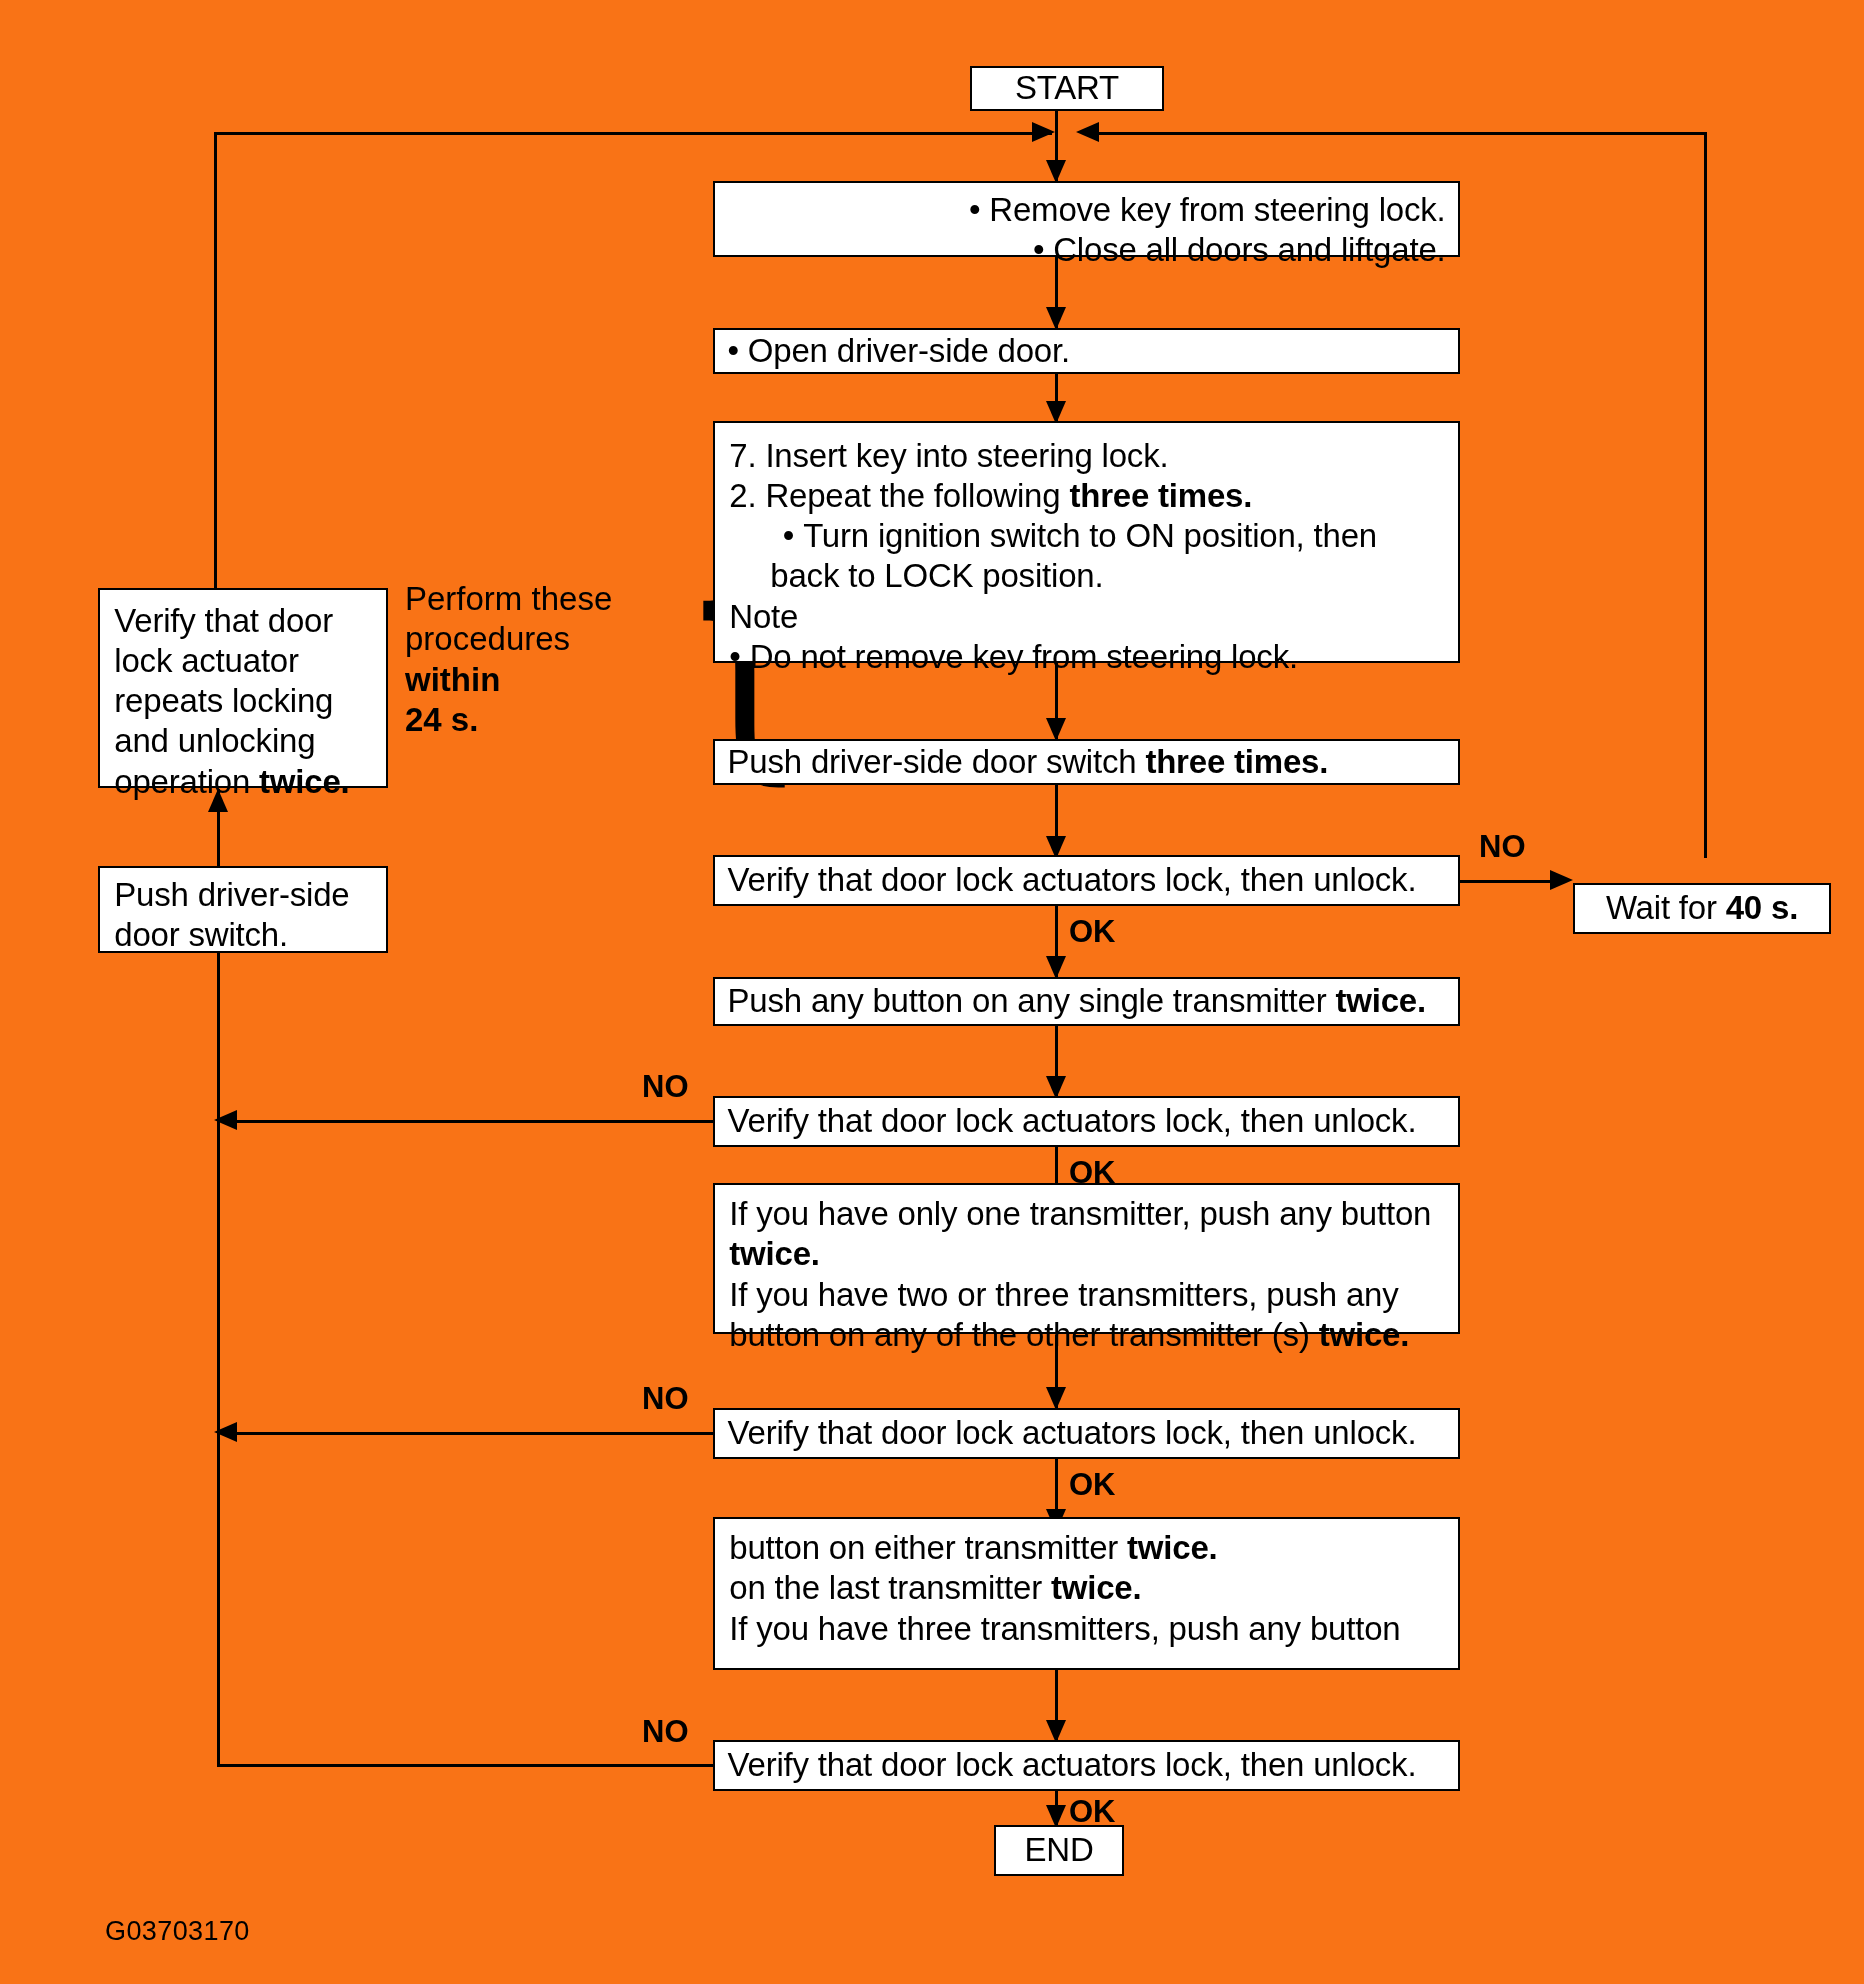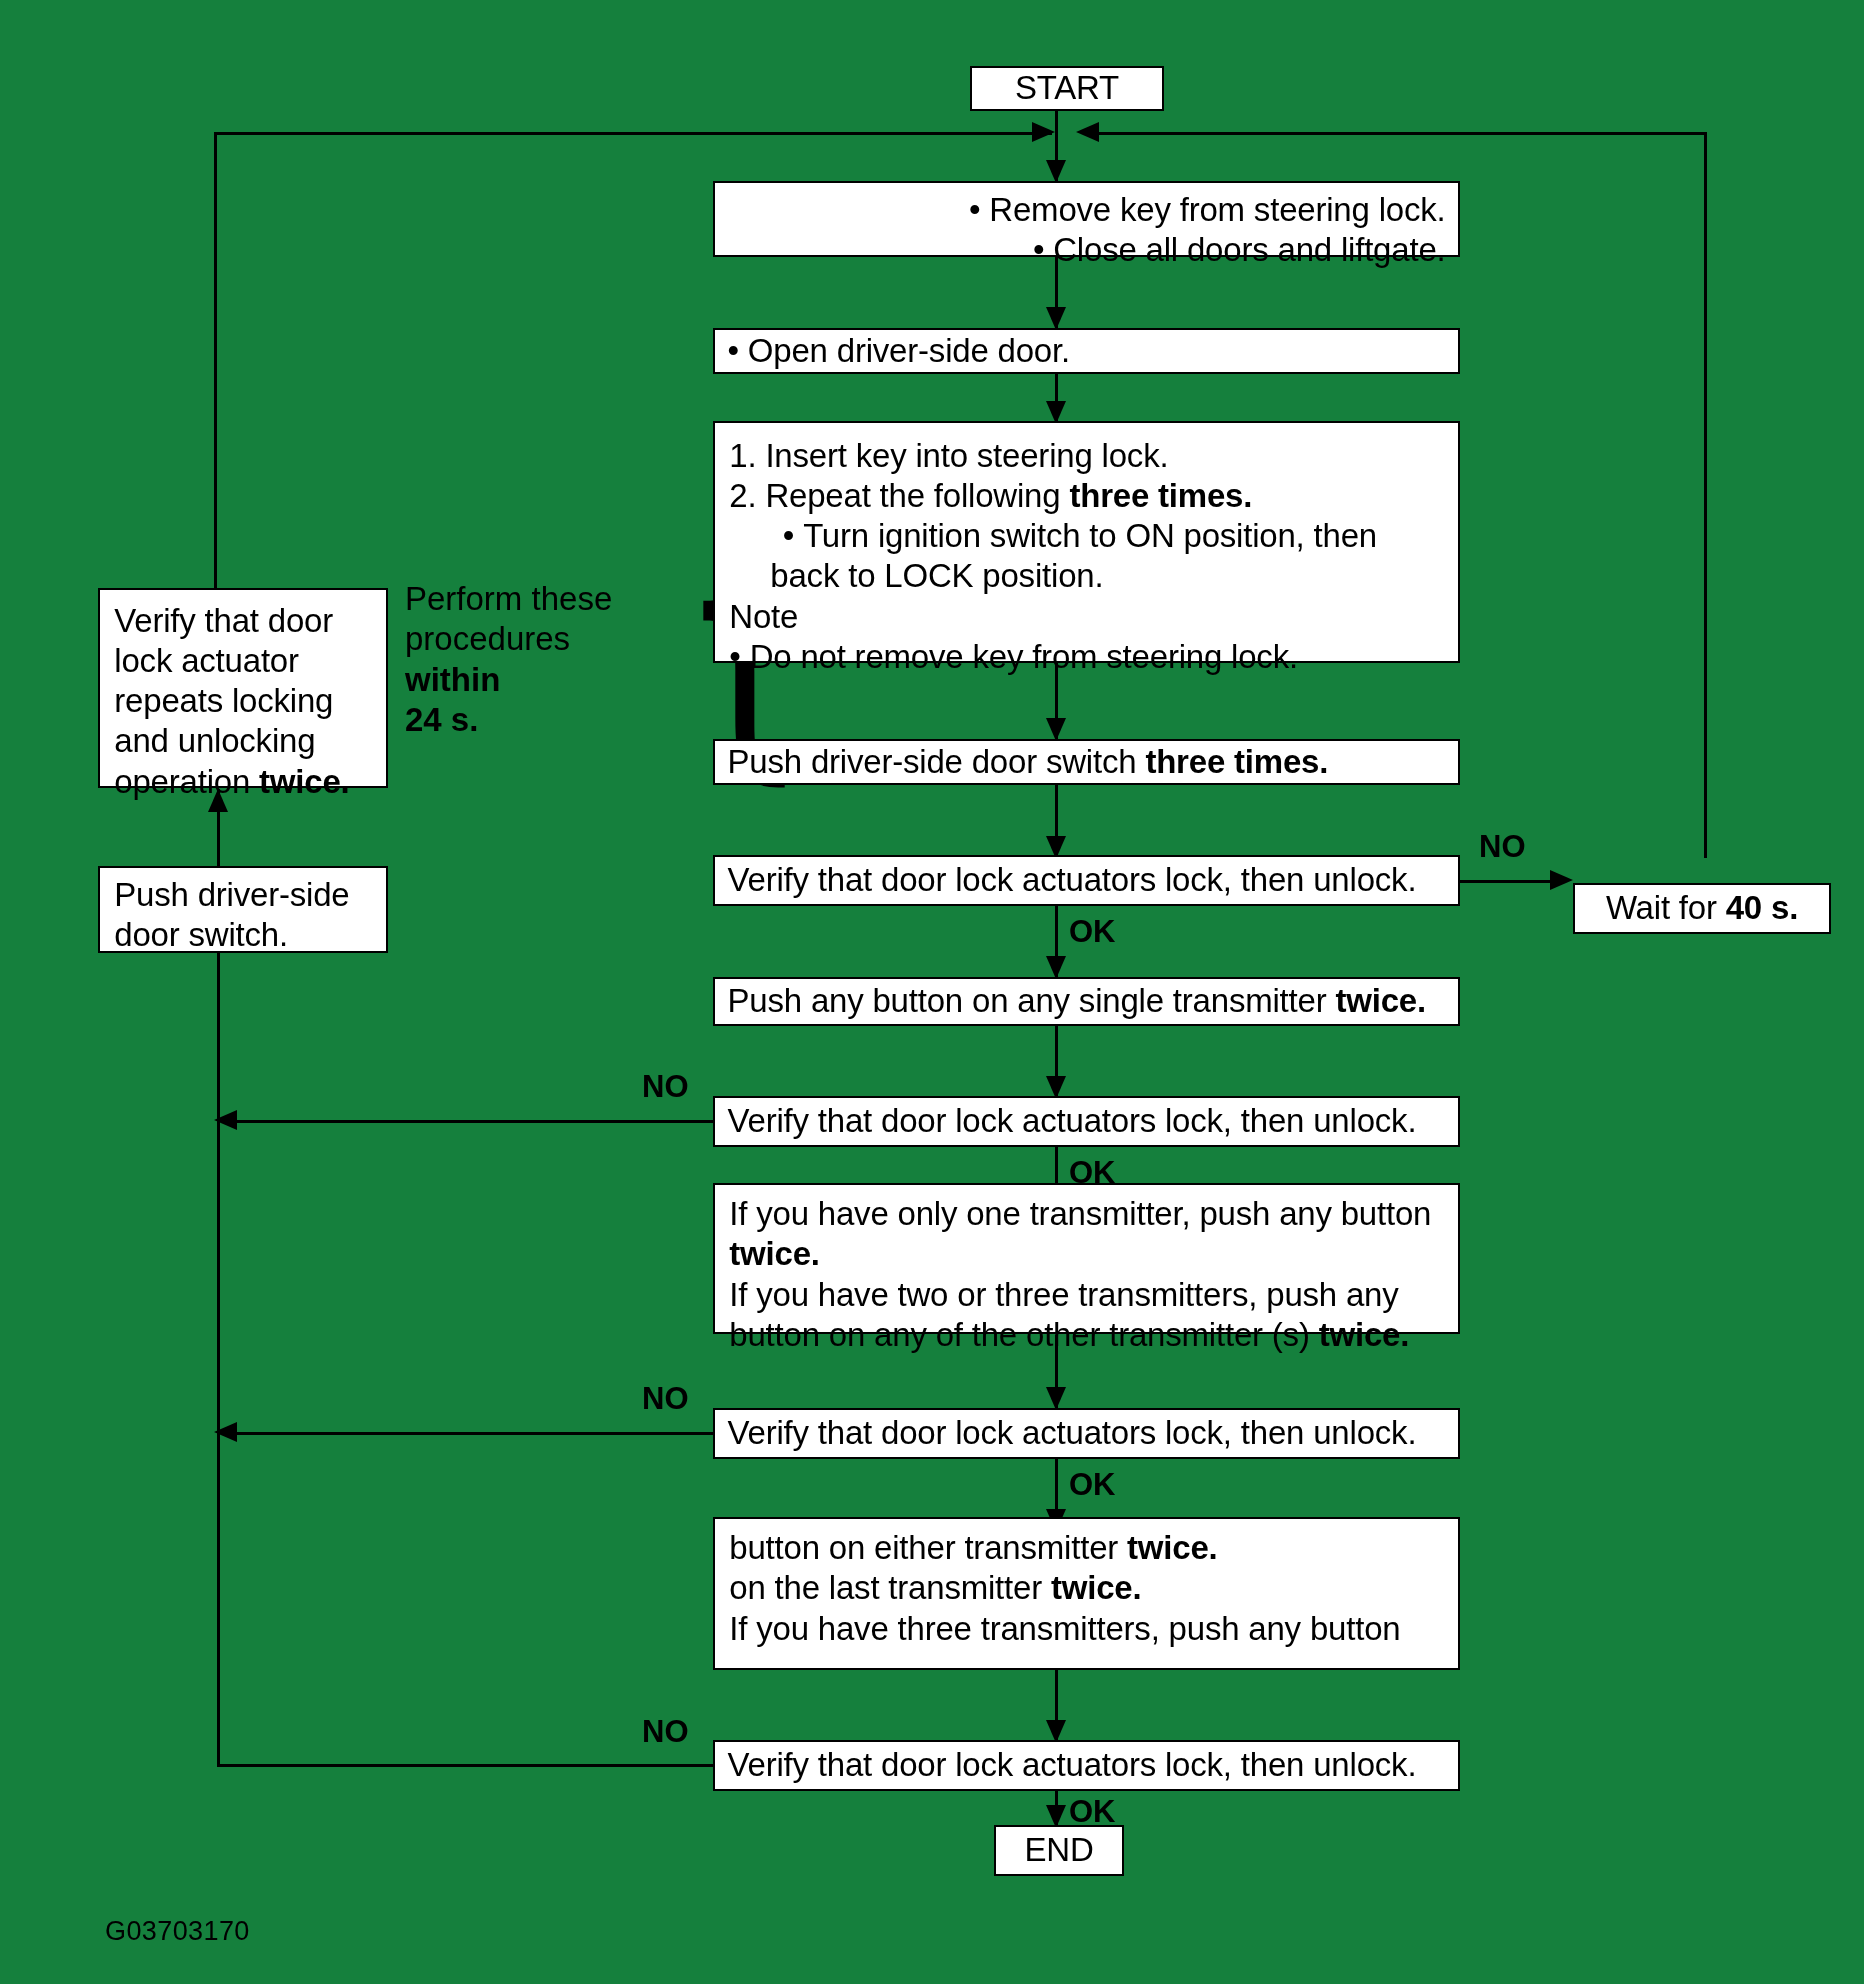--- a/index.html
+++ b/index.html
@@ -1,17 +1,17 @@
 <!DOCTYPE html>
 <html style="font-size:14.3px"><head>
 <meta charset="utf-8">
 <style>
   html,body{margin:0;padding:0;background:#ffffff;}
   body{font-family:"Liberation Sans", sans-serif;color:#000;}
-  #page{position:relative;width:1864px;height:1984px;background:#15803d;overflow:hidden;}
+  #page{position:relative;width:1864px;height:1984px;background:#f97316;overflow:hidden;}
 
   
   .box{
     position:absolute;
     border:2.7px solid #000;
     background:#fff;
     box-sizing:border-box;
     font-size:33px;
     line-height:1.22;
     letter-spacing:-0.2px;
@@ -82,21 +82,21 @@
 
   <div class="brace" style="left:677px;top:405px;">{</div>
 
   <div class="note" style="left:405px;top:579px;width:267px;">
     <div>Perform these</div>
     <div><span>procedures </span><span class="b">within</span></div>
     <div class="b">24 s.</div>
   </div>
 
   <div class="box" style="left:713px;top:421px;width:747px;height:242px;padding:12.5px 14.3px;">
-    <div>1. Insert key into steering lock.</div>
+    <div>7. Insert key into steering lock.</div>
     <div>
       <span>2. Repeat the following </span><span class="b">three times.</span>
     </div>
     <div class="indent2">
       •&nbsp;<span>Turn ignition switch to ON position, then</span>
     </div>
     <div class="indent1">back to LOCK position.</div>
     <div>Note</div>
     <div>
       •&nbsp;<span>Do not remove key from steering lock.</span>

